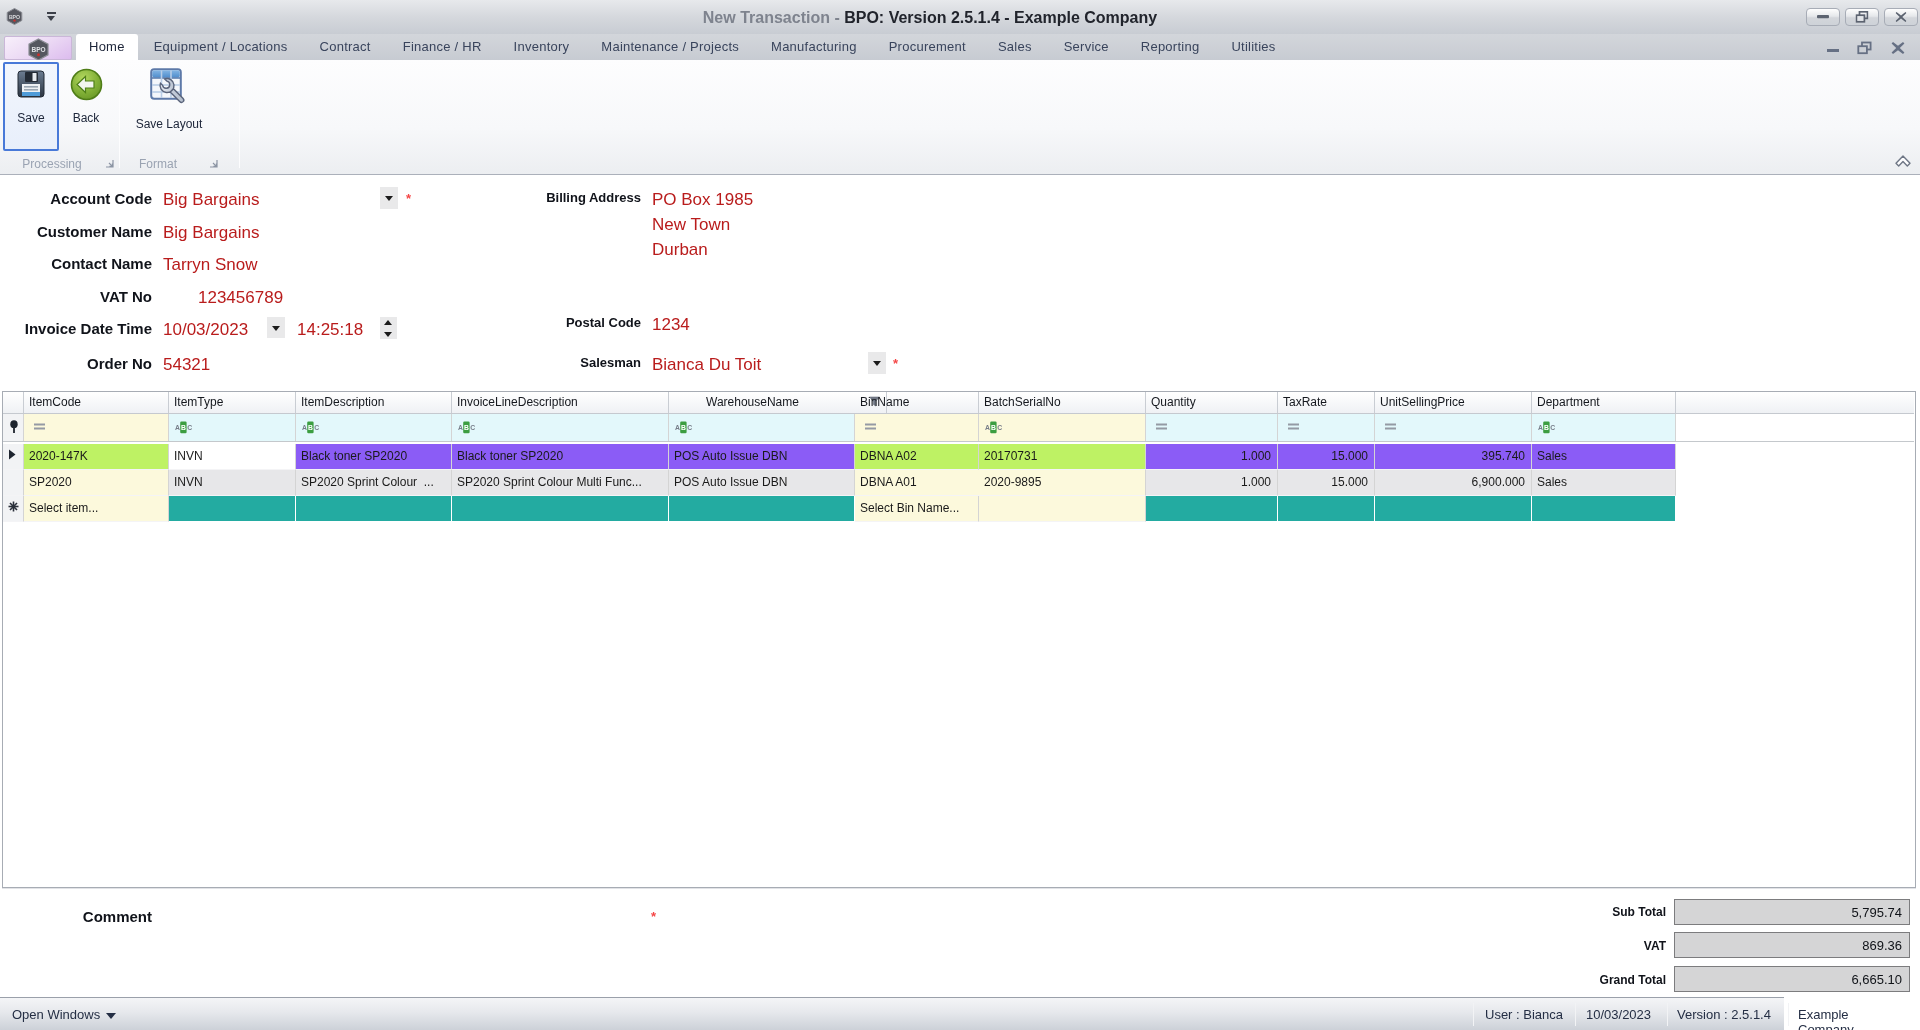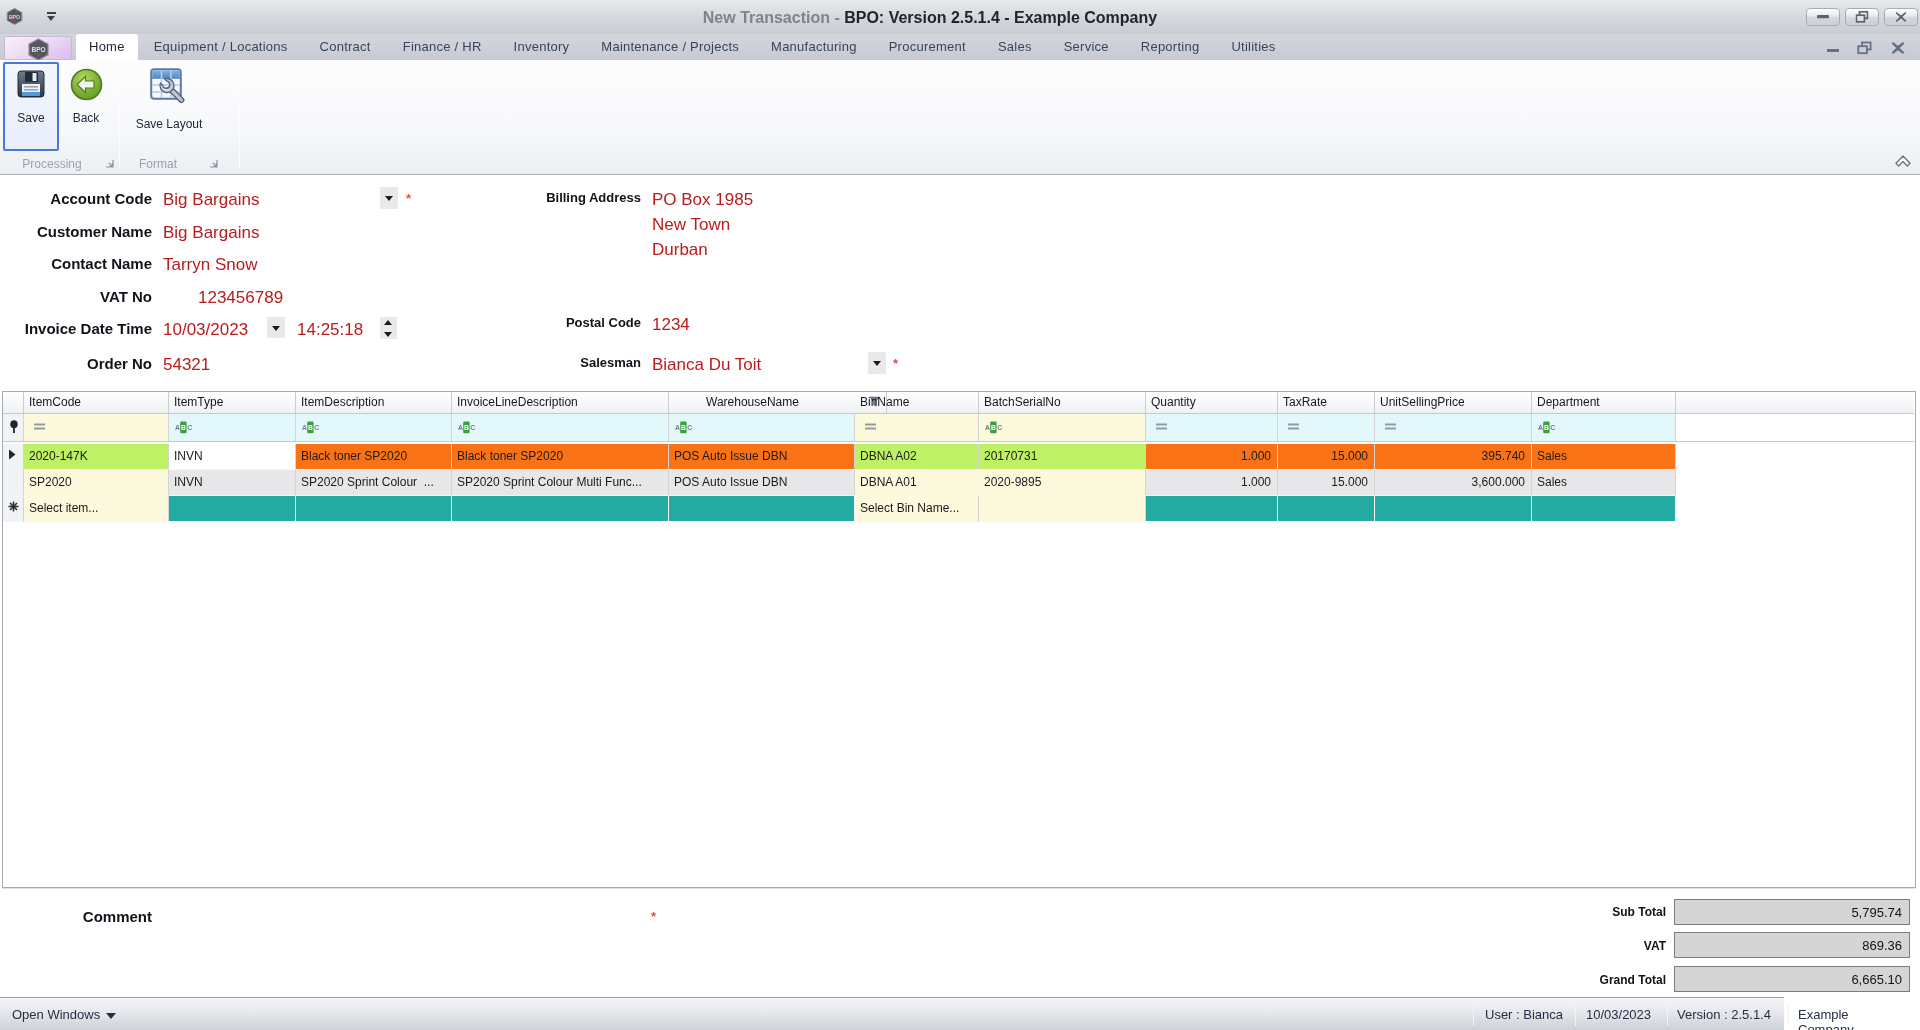--- a/index.html
+++ b/index.html
@@ -53,21 +53,21 @@
 .gr{position:absolute;left:0;width:1911px;}
 .gc{position:absolute;top:0;bottom:0;border-right:1px solid #d4d4d4;padding:4px 0 0 5px;overflow:hidden;white-space:nowrap;}
 #ghead{top:0;height:22px;background:linear-gradient(#ffffff,#eff1f4);border-bottom:1px solid #c5c9cf;}
 #ghead .gc{border-right:1px solid #c9cdd3;padding-top:3px;font-size:12px;color:#15181e;}
 #gfilter{top:22px;height:28px;border-bottom:1px solid #c4c8cc;}
 #gfilter .gc{padding-top:6px;padding-left:6px;}
 .row{height:26px;}
 .row .gc{padding-top:5px;font-size:12px;border-bottom:1px solid #f4f4f6;}
 .cream{background:#fcf9dc;}
 .cyan{background:#e3f8fb;}
-.g1{background:#f97316;}
+.g1{background:#8b5cf6;}
 .g1b{background:#bef264;}
 .g2{background:#e7e7e9;}
 .teal{background:#23aba1;border-right:1px solid #fff !important;border-bottom:1px solid #fff !important;}
 .ind{background:#f2f3f5;}
 .num{text-align:right;padding-right:6px;padding-left:0;}
 
 #bottom{position:absolute;top:889px;left:0;width:1920px;height:108px;background:#fff;}
 #commentbox{position:absolute;top:12px;left:160px;width:480px;height:85px;background:#fff;border:1px solid #a6a6a6;}
 .scrollbtn{position:absolute;right:1px;width:22px;height:22px;border:2px solid #2c2c2e;
  background:#f0f0f0;}
@@ -342,21 +342,21 @@
       <div class="gc ind" style="left:0px;width:21px;"></div>
       <div class="gc cream" style="left:21px;width:145px;">SP2020</div>
       <div class="gc g2" style="left:166px;width:127px;">INVN</div>
       <div class="gc g2" style="left:293px;width:156px;">SP2020 Sprint Colour&nbsp; ...</div>
       <div class="gc g2" style="left:449px;width:217px;">SP2020 Sprint Colour Multi Func...</div>
       <div class="gc g2" style="left:666px;width:186px;">POS Auto Issue DBN</div>
       <div class="gc cream" style="left:852px;width:128px;">DBNA A01</div>
       <div class="gc cream" style="left:976px;width:167px;">2020-9895</div>
       <div class="gc g2 num" style="left:1143px;width:132px;">1.000</div>
       <div class="gc g2 num" style="left:1275px;width:97px;">15.000</div>
-      <div class="gc g2 num" style="left:1372px;width:157px;">3,600.000</div>
+      <div class="gc g2 num" style="left:1372px;width:157px;">6,900.000</div>
       <div class="gc g2" style="left:1529px;width:144px;">Sales</div>
     </div>
 <div class="gr row" style="top:104px;">
       <div class="gc ind" style="left:0px;width:21px;"><svg width="11" height="11" viewBox="0 0 11 11">
           <g stroke="#2a2f3a" stroke-width="1.6">
             <line x1="5.5" y1="0.5" x2="5.5" y2="10.5"></line>
             <line x1="0.5" y1="5.5" x2="10.5" y2="5.5"></line>
             <line x1="2" y1="2" x2="9" y2="9"></line>
             <line x1="9" y1="2" x2="2" y2="9"></line>
           </g>

